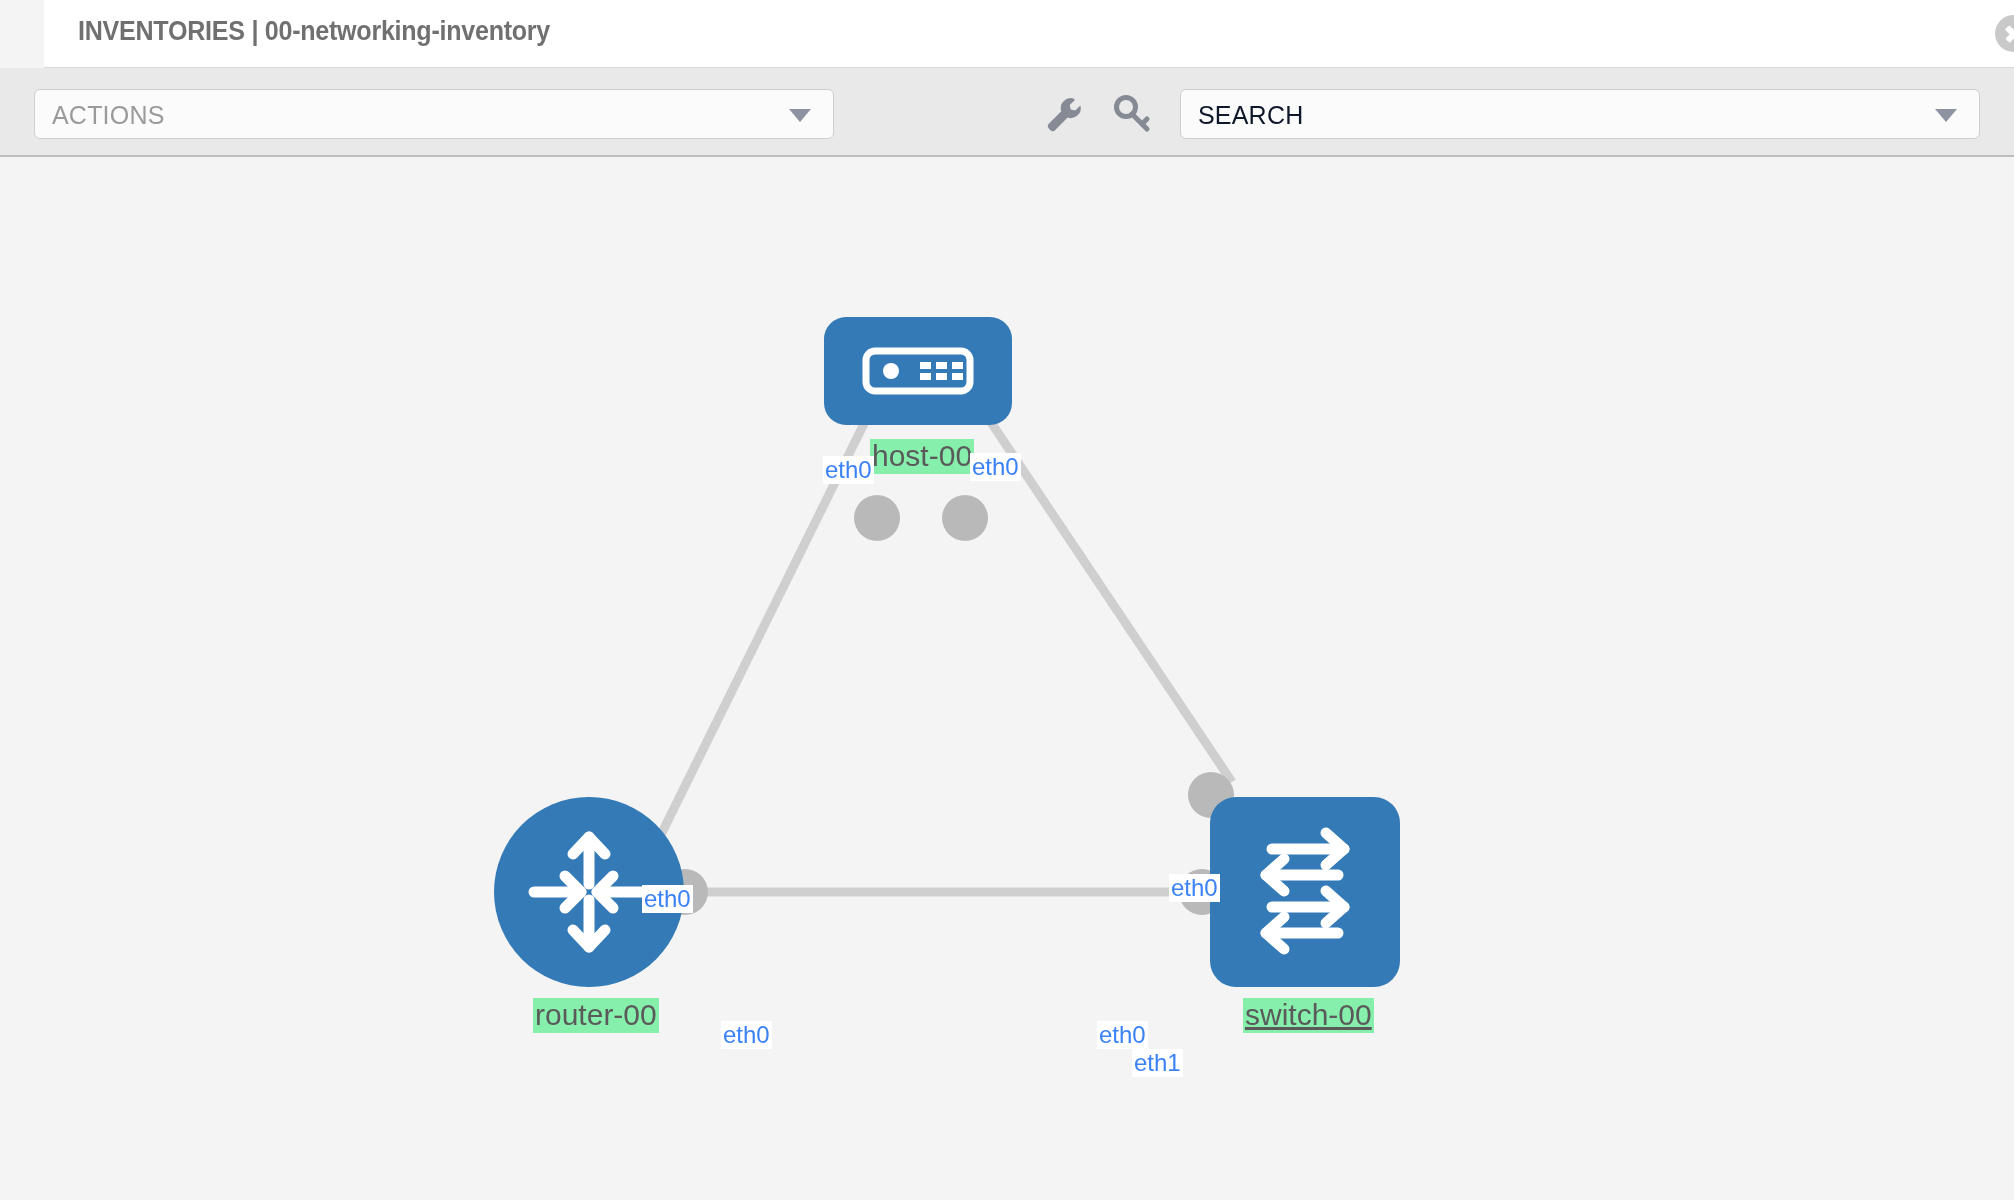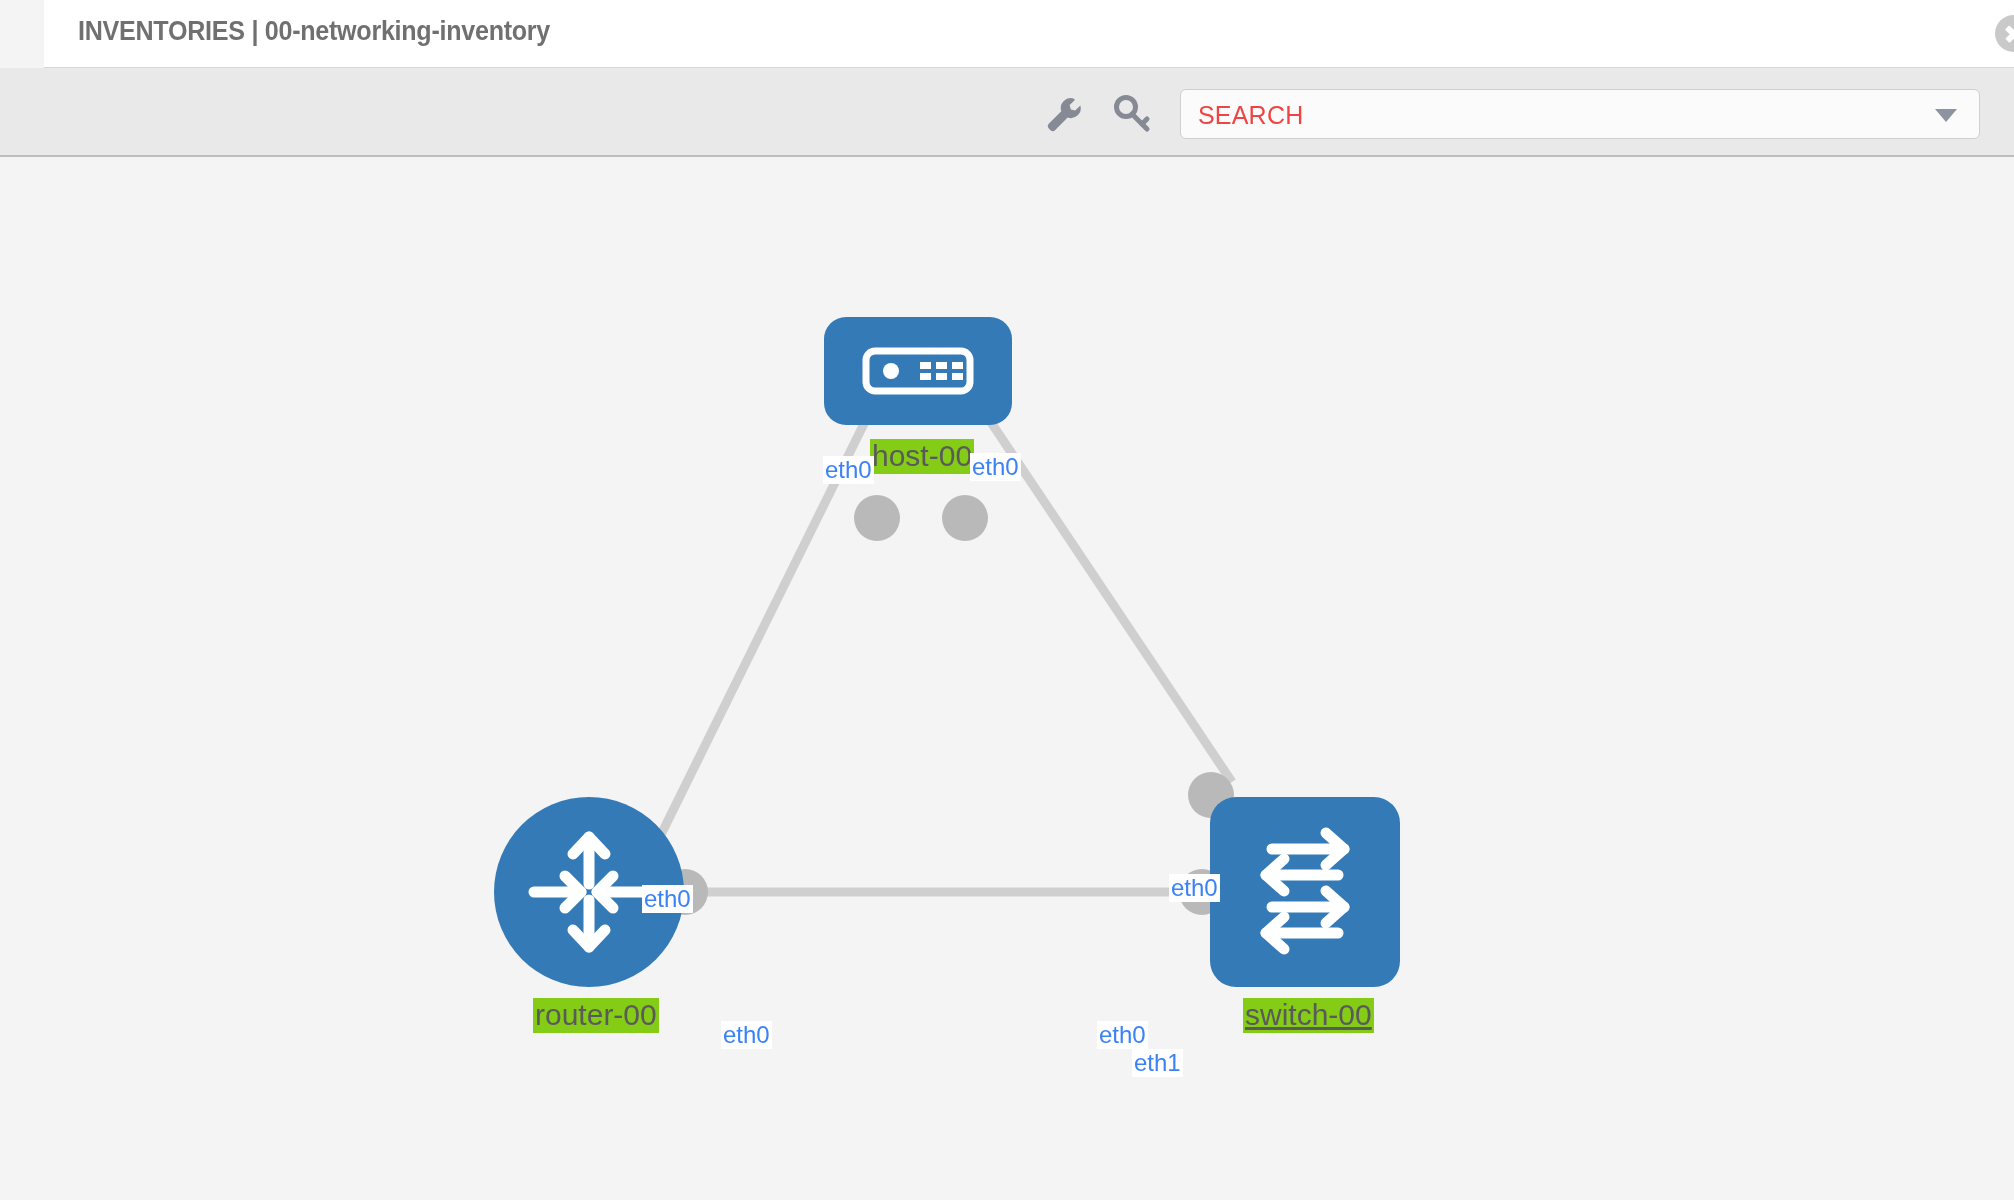--- a/index.html
+++ b/index.html
@@ -79,21 +79,21 @@
 
   .search-box {
     position: absolute; left: 1180px; top: 21px;
     width: 800px; height: 50px;
     background: #fbfbfb;
     border: 1px solid #cfcfcf;
     border-radius: 6px;
   }
   .search-box .label {
     position: absolute; left: 17px; top: 11px;
-    font-size: 25px; color: #ef4444; letter-spacing: 0.2px;
+    font-size: 25px; color: #0f172a; letter-spacing: 0.2px;
   }
 
   
   .canvas {
     position: absolute; top: 157px; left: 0;
     width: 2014px; height: 1043px;
     background: #f4f4f4;
     overflow: hidden;
   }
   .topo-svg { position: absolute; left: 0; top: 0; width: 2014px; height: 1043px; }
@@ -107,21 +107,21 @@
     position: absolute; left: 0; top: 0;
     background: #337ab7;
   }
   .node.host .node-shape   { width: 188px; height: 108px; border-radius: 22px; }
   .node.router .node-shape { width: 190px; height: 190px; border-radius: 50%; }
   .node.switch .node-shape { width: 190px; height: 190px; border-radius: 26px; }
 
   .node-label {
     position: absolute;
     font-size: 30px; color: #5a5a5a;
-    background: #84cc16;
+    background: #86efac;
     white-space: nowrap;
     padding: 0 2px;
     line-height: 1.15;
   }
 
   .port {
     position: absolute;
     width: 46px; height: 46px; border-radius: 50%;
     background: #b9b9b9;
   }
@@ -143,20 +143,24 @@
   <div class="header">
     <div class="header-title">INVENTORIES | 00-networking-inventory</div>
     <div class="close-btn">
       <span class="bar b1"></span>
       <span class="bar b2"></span>
     </div>
   </div>
 
   <div class="toolbar">
 
+    <div class="actions-select">
+      <span class="label">ACTIONS</span>
+      <span class="caret"></span>
+    </div>
 
     <div class="tool-icon wrench">
       <svg viewBox="0 0 48 48" xmlns="http://www.w3.org/2000/svg">
         <path d="M33.5 8.5a10 10 0 0 0-12.2 12.8L9 33.6a3.6 3.6 0 0 0 0 5.1l1.2 1.2a3.6 3.6 0 0 0 5.1 0l12.3-12.3A10 10 0 0 0 40.4 15.4l-5.2 5.2-4.4-1.1-1.1-4.4 5.2-5.2a10 10 0 0 0-1.4-1.4z" fill="#858a95"></path>
       </svg>
     </div>
 
     <div class="tool-icon key">
       <svg viewBox="0 0 48 48" xmlns="http://www.w3.org/2000/svg">
         <circle cx="19" cy="17" r="9.5" fill="none" stroke="#858a95" stroke-width="5"></circle>

